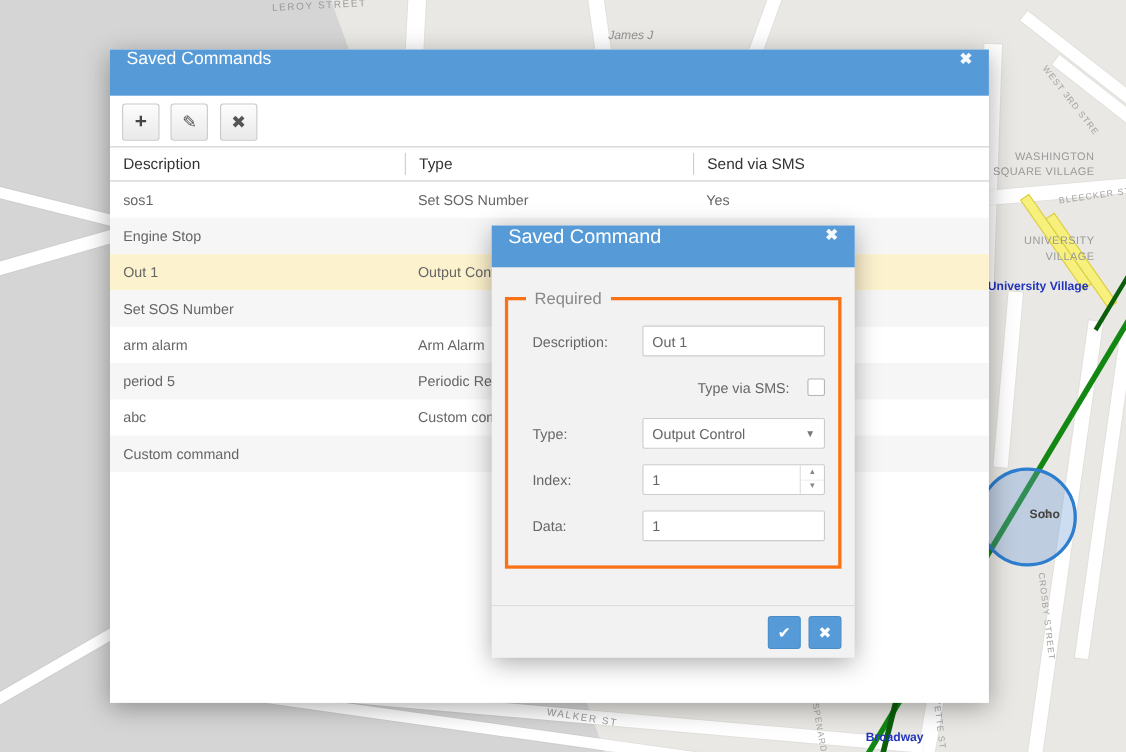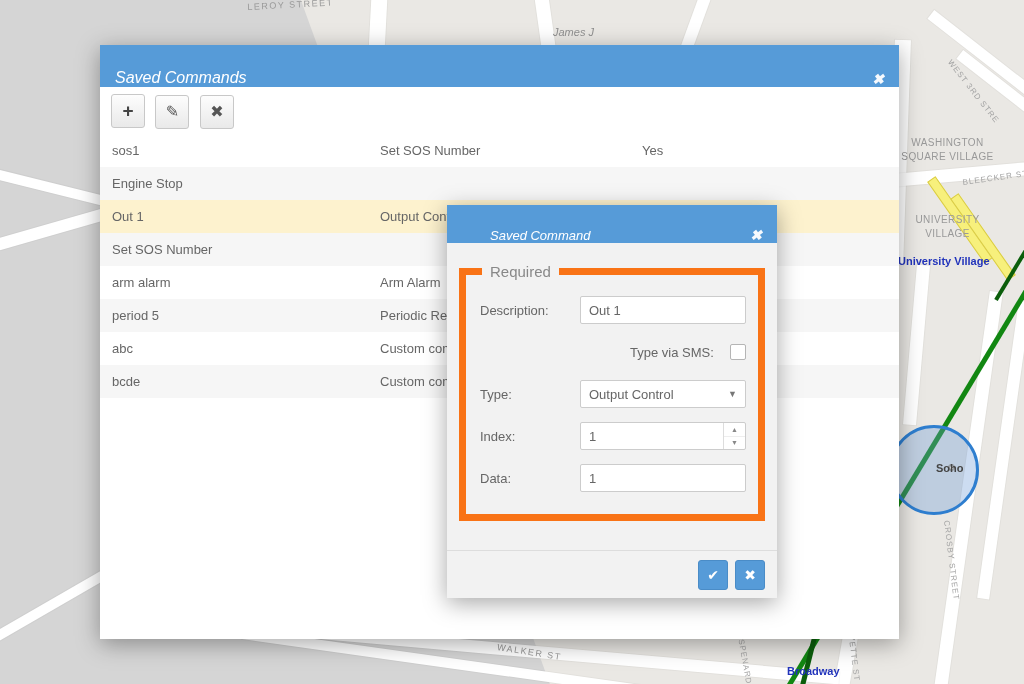--- a/index.html
+++ b/index.html
@@ -16,29 +16,29 @@
   .route-dark  { position:absolute; background:var(--map_route_dark_green); transform-origin:center; }
   .soho-circle { position:absolute; left:889px; top:425px; width:90px; height:90px; border-radius:50%;
                  border:3px solid var(--map_circle_blue); background:rgba(110,155,215,0.35); }
   .town-dot { position:absolute; left:948px; top:464px; width:7px; height:7px; border:2px solid #9aa0a8;
               border-radius:50%; background:#fff; }
   #map-labels { position:absolute; inset:0; }
   .map-label { position:absolute; transform-origin:0 0; }
   .street-label { font-size:9px; color:#9a9a9a; letter-spacing:1.5px; white-space:nowrap; }
   .street-label-sm { font-size:8px; color:#a3a3a3; letter-spacing:1px; white-space:nowrap; }
   .park-label { font-size:11px; color:#8f8f8f; font-style:italic; white-space:nowrap; }
-  .area-label { font-size:10px; color:#999; text-align:center; width:95px; letter-spacing:0.4px; line-height:1.35; }
+  .area-label { font-size:10px; color:#999; text-align:right; width:95px; letter-spacing:0.4px; line-height:1.35; }
   .place-label { font-size:11px; color:var(--place_label_blue); font-weight:bold; white-space:nowrap; }
   .soho-label { font-size:11px; color:#444; font-weight:bold; white-space:nowrap; }
 
   
   .dialog { position:absolute; left:100px; top:45px; width:799px; height:594px; background:#fff;
             box-shadow:0 5px 22px rgba(0,0,0,0.35); }
-  .dlg-header { height:42px; background:var(--accent); color:#fff; display:flex; align-items:flex-end;
-                padding:0 15px;font-style:italic; }
+  .dlg-header { height:42px; background:var(--accent); color:#fff; display:flex; align-items:flex-start;
+                padding:0 15px; }
   .dlg-title { flex:1; font-size:16px; }
   .dlg-close { font-size:14px; font-weight:bold; cursor:pointer; opacity:0.95; }
   .toolbar { padding:7px 11px 5px; }
   .tool-btn { width:34px; height:34px; margin-right:6px; border:1px solid #c8c8c8; border-radius:3px;
               background:linear-gradient(#fdfdfd,#e9e9e9); color:#555; font-size:16px; cursor:pointer;
               font-family:"Liberation Sans", sans-serif; }
   .tool-btn.add { font-size:19px; font-weight:bold; color:#444; }
   .thead { display:flex; height:32px; align-items:center; border-top:1px solid #ccc; border-bottom:1px solid #ccc;
            font-size:14px; color:#333; }
   .thead .cell { padding-left:12px; height:20px; line-height:20px; }
@@ -46,22 +46,22 @@
   .col1 { width:268px; } .col2 { width:262px; } .col3 { flex:1; }
   .row { display:flex; height:33px; align-items:center; font-size:13px; color:#666; cursor:pointer; }
   .row .cell { padding-left:12px; overflow:hidden; white-space:nowrap; }
   .row.even { background:#f6f6f6; }
   .row.highlight { background:var(--row_highlight); }
 
   
   .modal { position:absolute; left:447px; top:205px; width:330px; height:393px; background:#f2f2f2;
            box-shadow:0 5px 22px rgba(0,0,0,0.35); }
   .modal .dlg-header { height:38px; }
-  .modal .dlg-title { font-size:13px;margin-left:28px; }
-  .modal fieldset { margin:20px 12px 0; border:7px solid #f97316; padding:2px 12px 8px; }
+  .modal .dlg-title { font-size:18px; }
+  .modal fieldset { margin:20px 12px 0; border:3px solid #f97316; padding:2px 12px 8px; }
   .modal legend { font-size:15px; color:#888; padding:0 8px; margin-left:4px; }
   .field-row { display:flex; align-items:center; height:28px; margin:14px 0; font-size:13px; color:#666;justify-content:flex-end; }
   .field-row label { width:100px; flex-shrink:0; }
   .control { width:166px; height:28px; border:1px solid #ccc; border-radius:2px; background:#fff;
              font-size:13px; color:#666; padding:0 8px; font-family:"Liberation Sans", sans-serif; }
   input.cbox { appearance:none; -webkit-appearance:none; width:16px; height:16px; border:1px solid #b5b5b5;
                border-radius:2px; background:#fff; cursor:pointer; }
   .select-box { display:flex; align-items:center; justify-content:space-between; cursor:pointer; }
   .select-arrow { font-size:9px; color:#777; }
   .number-box { display:flex; align-items:stretch; padding:0; overflow:hidden; }
@@ -128,20 +128,25 @@
 <div class="dialog">
   <div class="dlg-header">
     <span class="dlg-title">Saved Commands</span>
     <span class="dlg-close">✖</span>
   </div>
   <div class="toolbar">
     <button class="tool-btn add">+</button>
     <button class="tool-btn">✎</button>
     <button class="tool-btn">✖</button>
   </div>
+  <div class="thead">
+    <div class="cell col1">Description</div>
+    <div class="cell col2">Type</div>
+    <div class="cell col3">Send via SMS</div>
+  </div>
   <div>
       <div class="row odd">
     <div class="cell col1">sos1</div>
     <div class="cell col2">Set SOS Number</div>
     <div class="cell col3">Yes</div>
   </div>
       <div class="row even">
     <div class="cell col2">Engine Stop</div>
     <div class="cell col3"></div>
   </div>
@@ -163,21 +168,20 @@
     <div class="cell col1">period 5</div>
     <div class="cell col2">Periodic Report</div>
     <div class="cell col3"></div>
   </div>
       <div class="row odd">
     <div class="cell col1">abc</div>
     <div class="cell col2">Custom command</div>
     <div class="cell col3"></div>
   </div>
       <div class="row even">
-    <div class="cell col1">bcde</div>
     <div class="cell col2">Custom command</div>
     <div class="cell col3"></div>
   </div>
     </div>
 </div>
 
 <div class="modal">
   <div class="dlg-header">
     <span class="dlg-title">Saved Command</span>
     <span class="dlg-close">✖</span>

